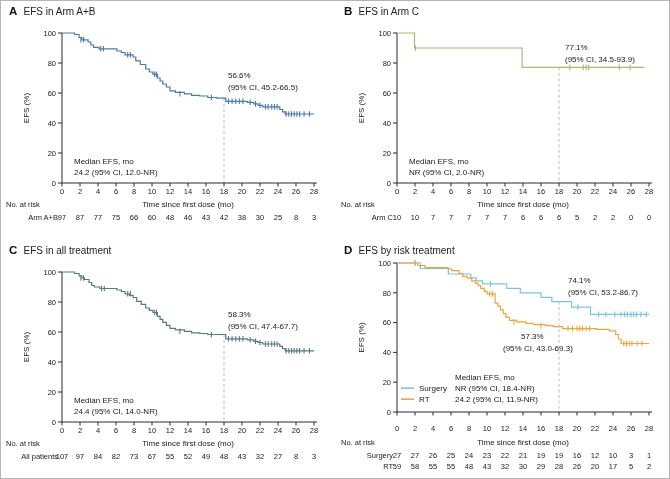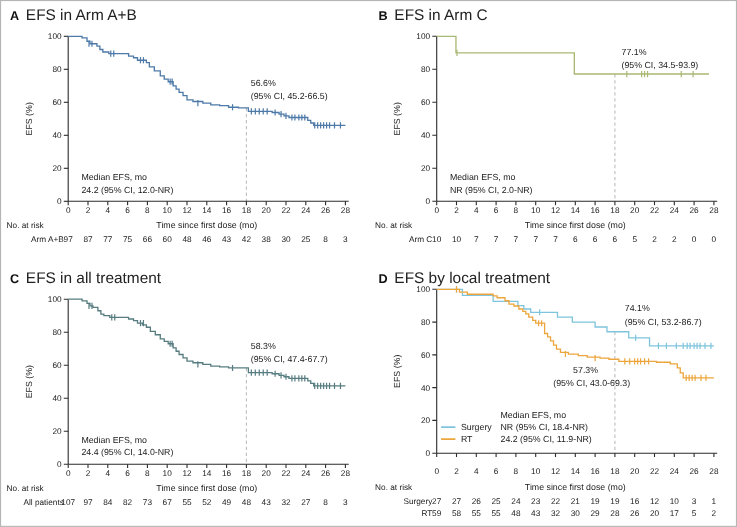--- a/index.html
+++ b/index.html
@@ -6,21 +6,21 @@
   .figure{
     position:relative;width:670px;height:479px;background:#ffffff;
     outline:1px solid #b5b5b5;outline-offset:-1px;
     display:grid;grid-template-columns:335px 335px;grid-template-rows:239px 240px;
     font-family:"Liberation Sans", sans-serif;
   }
   .panel{position:relative;overflow:hidden;}
   .panel svg{position:absolute;left:0;top:0;}
   .ptitle{position:absolute;top:5px;left:9px;display:flex;align-items:baseline;gap:6px;z-index:2;}
   .ptitle .letter{font-size:11.5px;font-weight:700;color:#111;letter-spacing:.2px;}
-  .ptitle .tname{font-size:14px;color:#222;}
+  .ptitle .tname{font-size:10px;color:#222;}
 </style>
 </head>
 <body>
 
 <div class="figure">
   <div class="panel">
     <div class="ptitle">
       <span class="letter">A</span>
       <span class="tname">EFS in Arm A+B</span>
     </div>
@@ -327,21 +327,21 @@
           <text x="260" y="220" fill="#1a1a1a" font-size="7.5" font-family="&quot;Liberation Sans&quot;, sans-serif" text-anchor="middle">32</text>
           <text x="278" y="220" fill="#1a1a1a" font-size="7.5" font-family="&quot;Liberation Sans&quot;, sans-serif" text-anchor="middle">27</text>
           <text x="296" y="220" fill="#1a1a1a" font-size="7.5" font-family="&quot;Liberation Sans&quot;, sans-serif" text-anchor="middle">8</text>
           <text x="314" y="220" fill="#1a1a1a" font-size="7.5" font-family="&quot;Liberation Sans&quot;, sans-serif" text-anchor="middle">3</text>
         </g>
       </svg>
   </div>
   <div class="panel">
     <div class="ptitle">
       <span class="letter">D</span>
-      <span class="tname">EFS by local treatment</span>
+      <span class="tname">EFS by risk treatment</span>
     </div>
     <svg id="svg-3" width="335" height="240" viewBox="0 0 335 240">
         <line x1="224" y1="62.59100000000001" x2="224" y2="173" stroke="#bdbdbd" stroke-width="1" stroke-dasharray="3,2.5"></line>
         <line x1="62" y1="24" x2="62" y2="173" stroke="#2b2b2b" stroke-width="1"></line>
         <line x1="62" y1="173" x2="317" y2="173" stroke="#2b2b2b" stroke-width="1"></line>
         <line x1="58" y1="173" x2="62" y2="173" stroke="#2b2b2b" stroke-width="1"></line>
         <text x="56" y="175.7" fill="#1a1a1a" font-size="7.5" font-family="&quot;Liberation Sans&quot;, sans-serif" text-anchor="end">0</text>
         <line x1="58" y1="143.2" x2="62" y2="143.2" stroke="#2b2b2b" stroke-width="1"></line>
         <text x="56" y="145.89999999999998" fill="#1a1a1a" font-size="7.5" font-family="&quot;Liberation Sans&quot;, sans-serif" text-anchor="end">20</text>
         <line x1="58" y1="113.4" x2="62" y2="113.4" stroke="#2b2b2b" stroke-width="1"></line>

